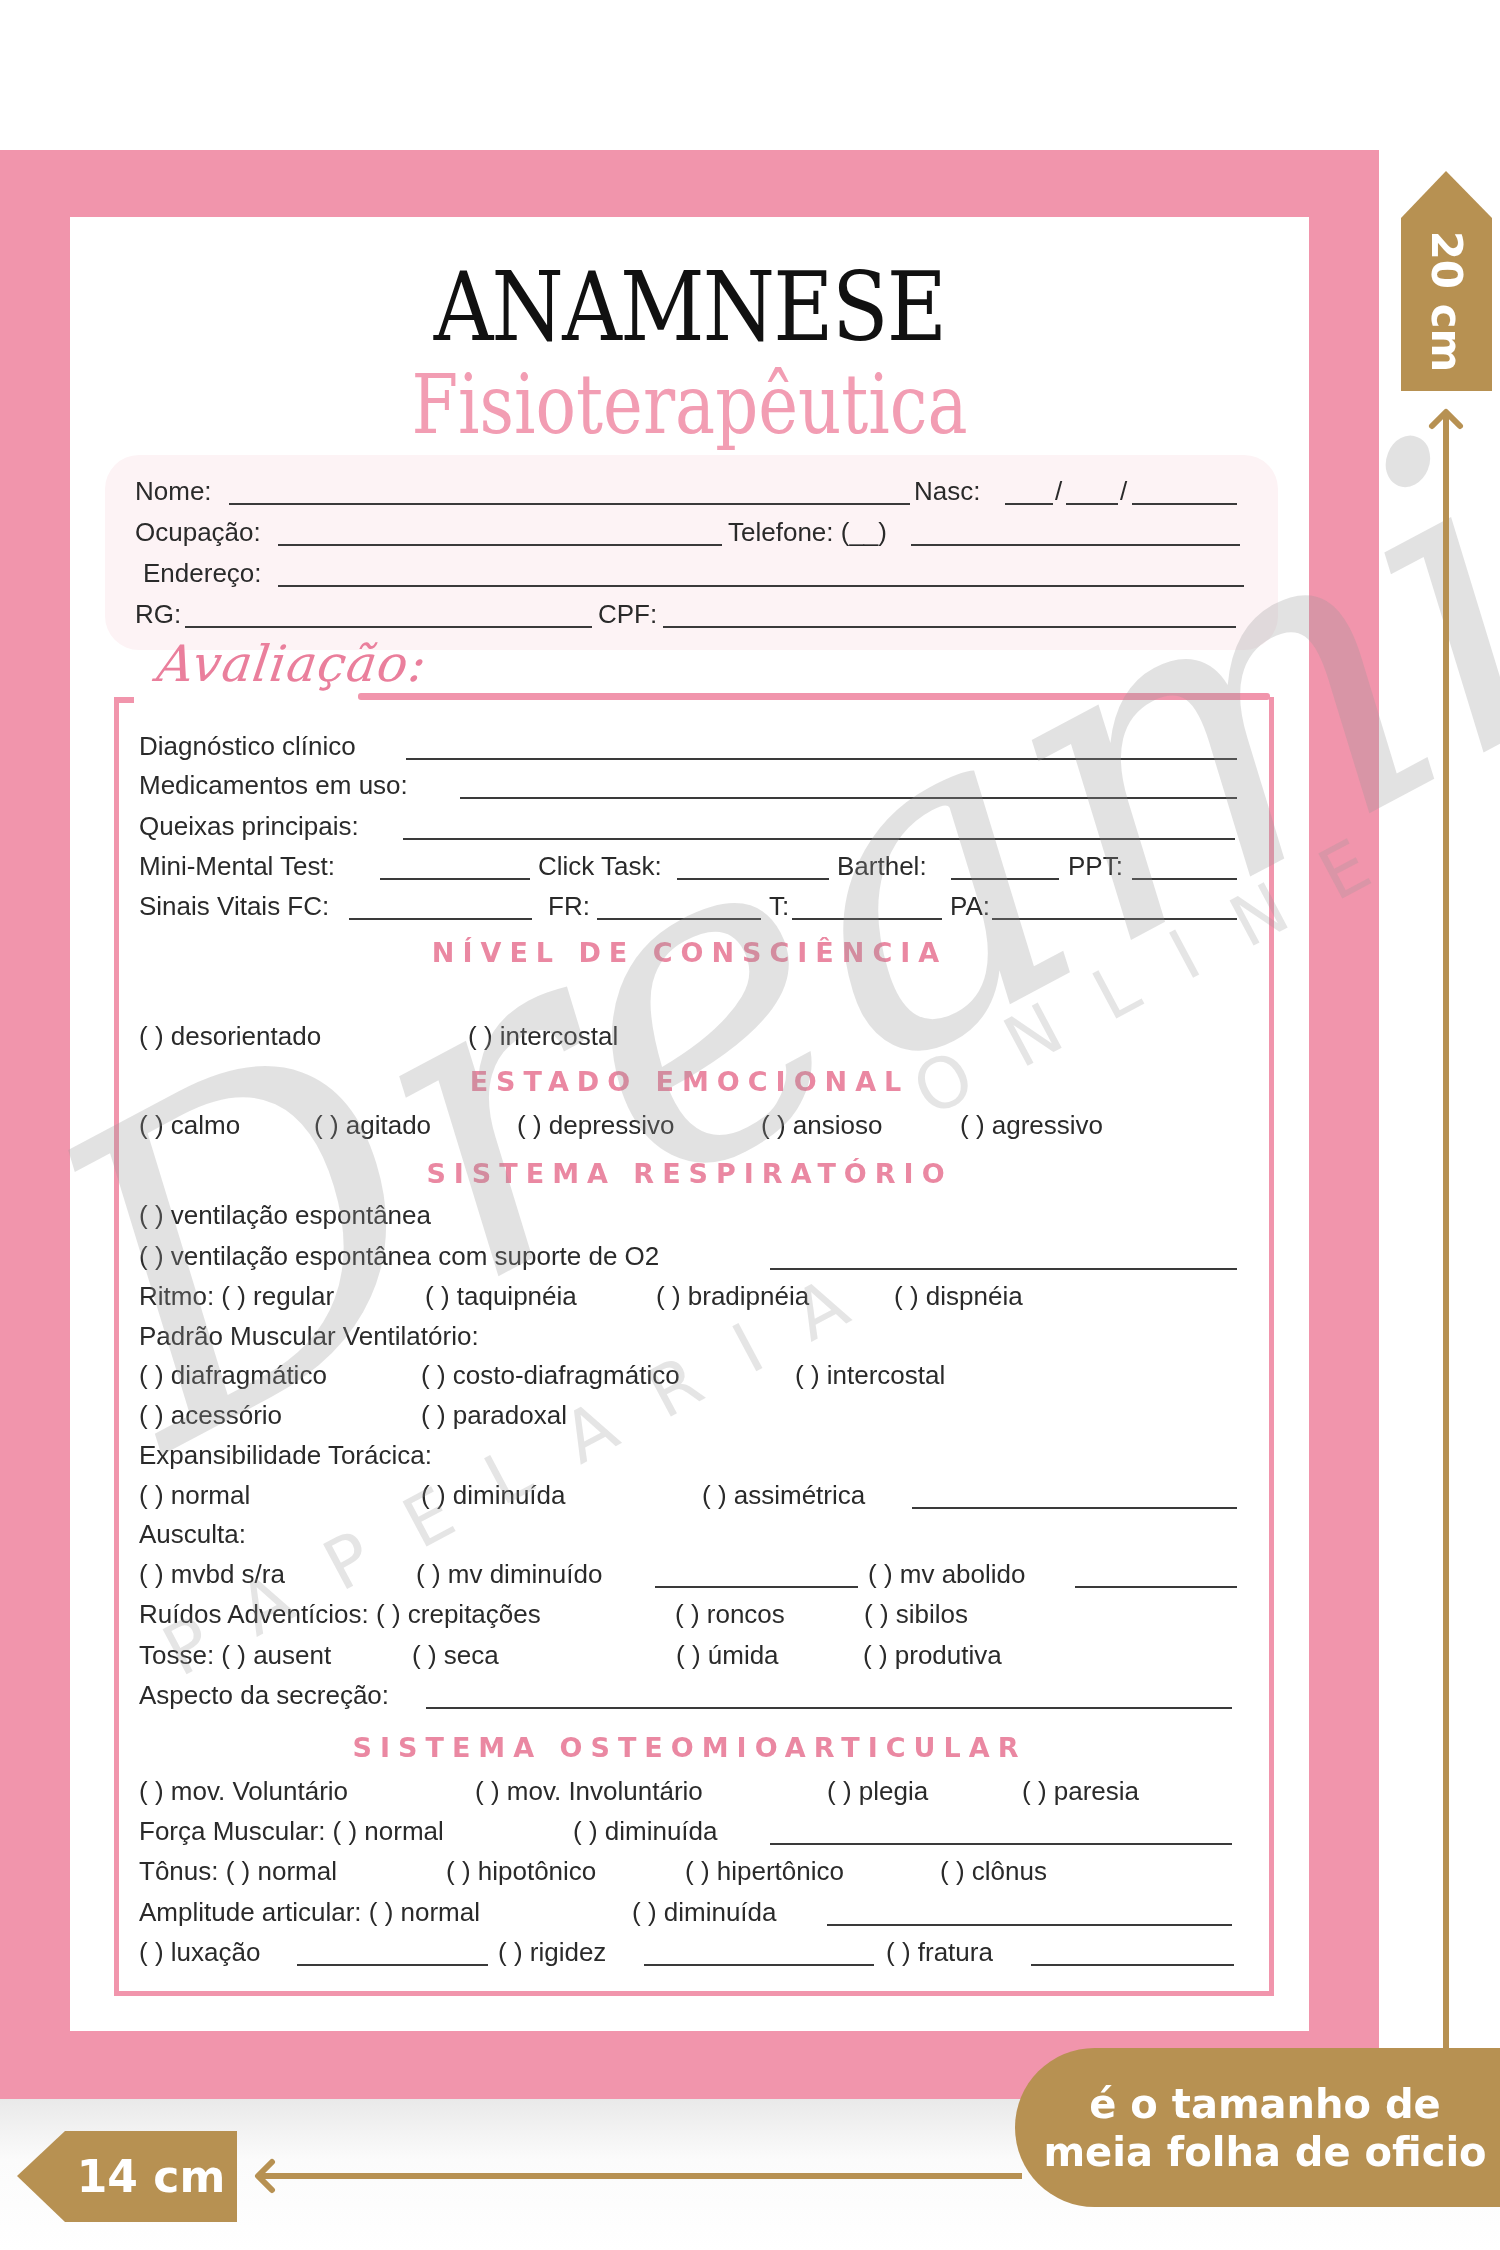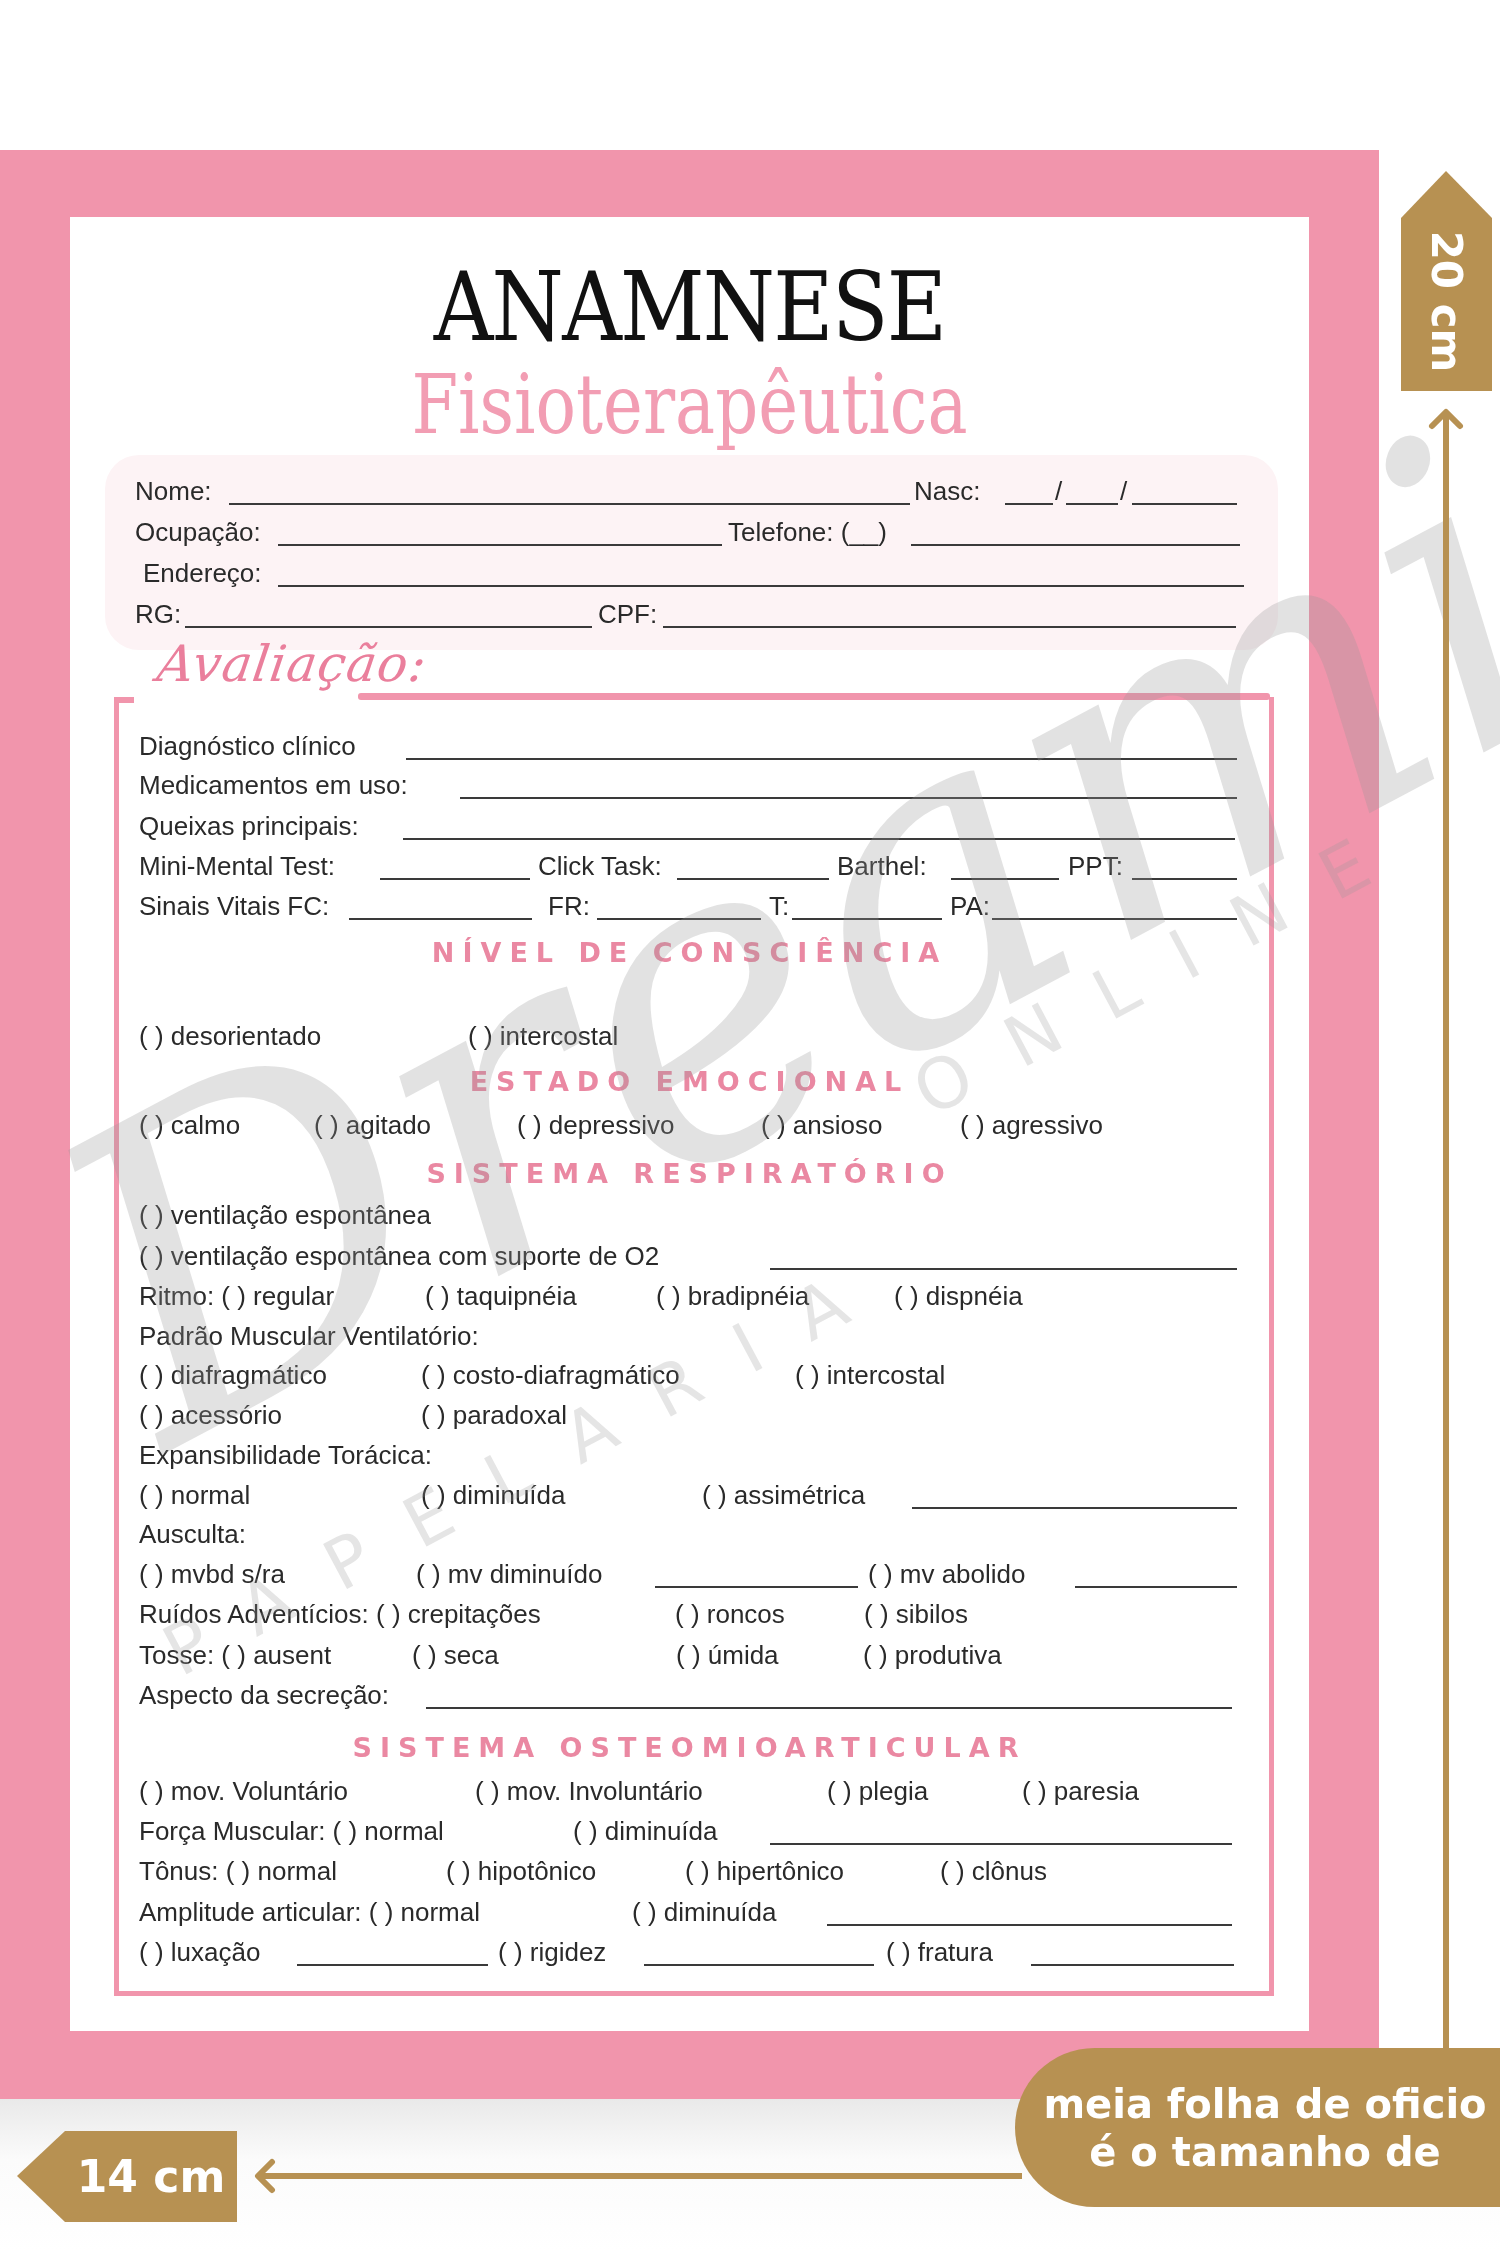--- a/index.html
+++ b/index.html
@@ -245,15 +245,15 @@
     <polygon points="0,45 48,0 220,0 220,91 48,91" fill="#b79152"></polygon>
   </svg>
   <div class="txt">14 cm</div>
 </div>
 <svg style="position:absolute;left:248px;top:2156px" width="30" height="40">
   <polyline points="24,6 10,20 24,34" fill="none" stroke="#b79152" stroke-width="6" stroke-linecap="round" stroke-linejoin="round"></polyline>
 </svg>
 <div id="hline"></div>
 
 <div id="pill">
+  <div>é o tamanho de</div>
   <div>meia folha de oficio</div>
-  <div>é o tamanho de</div>
 </div>
 
 </body></html>

